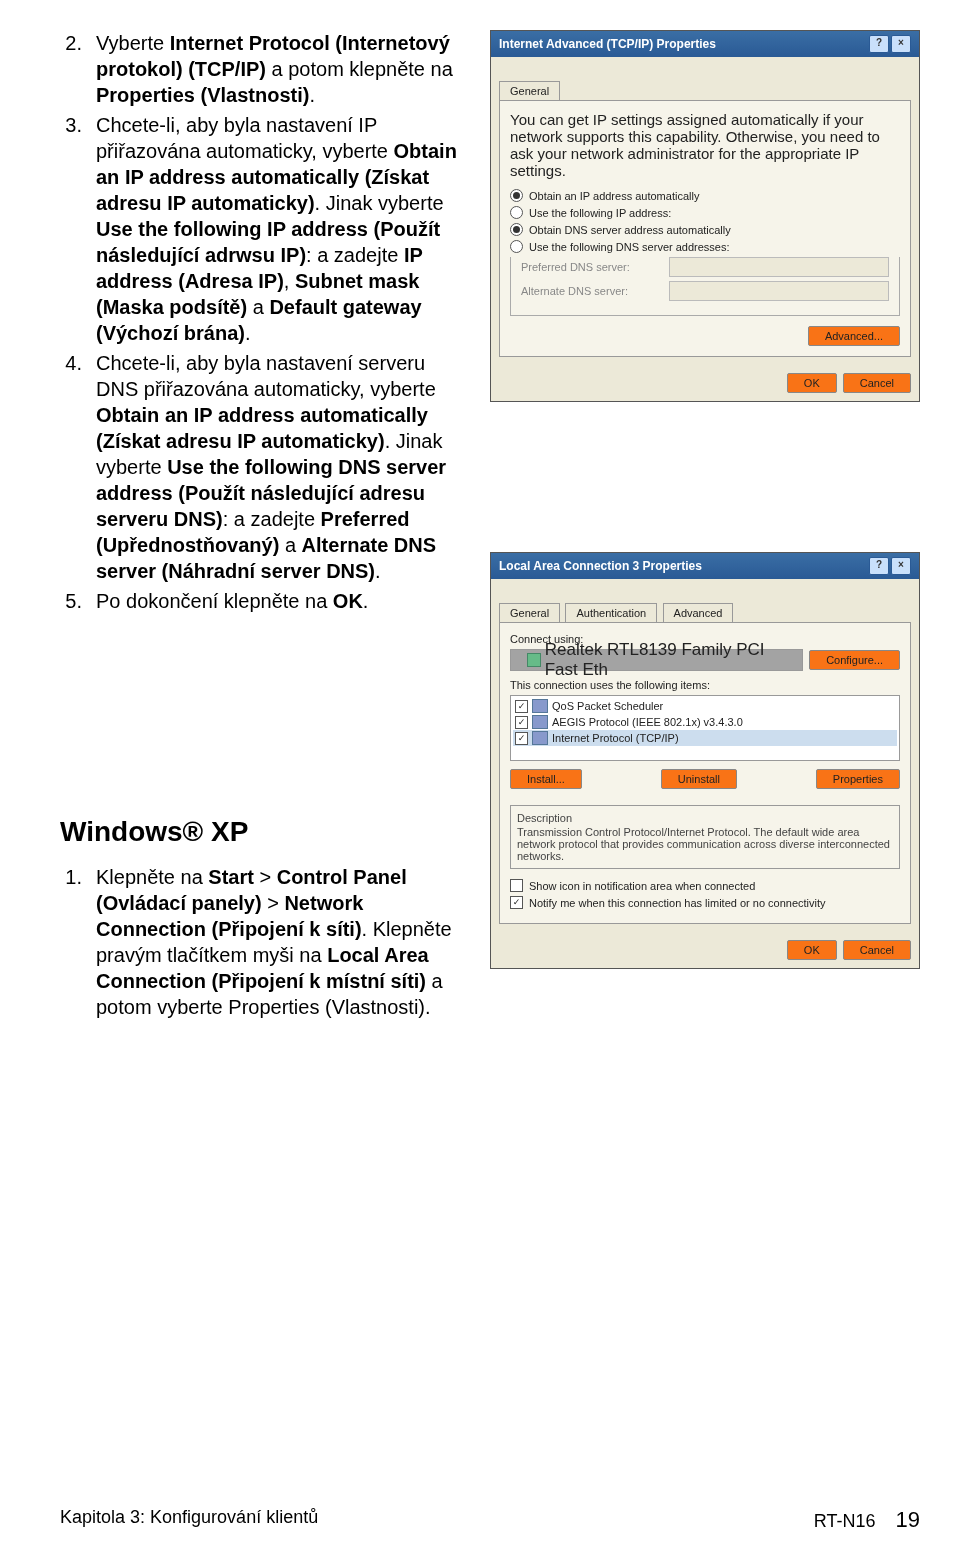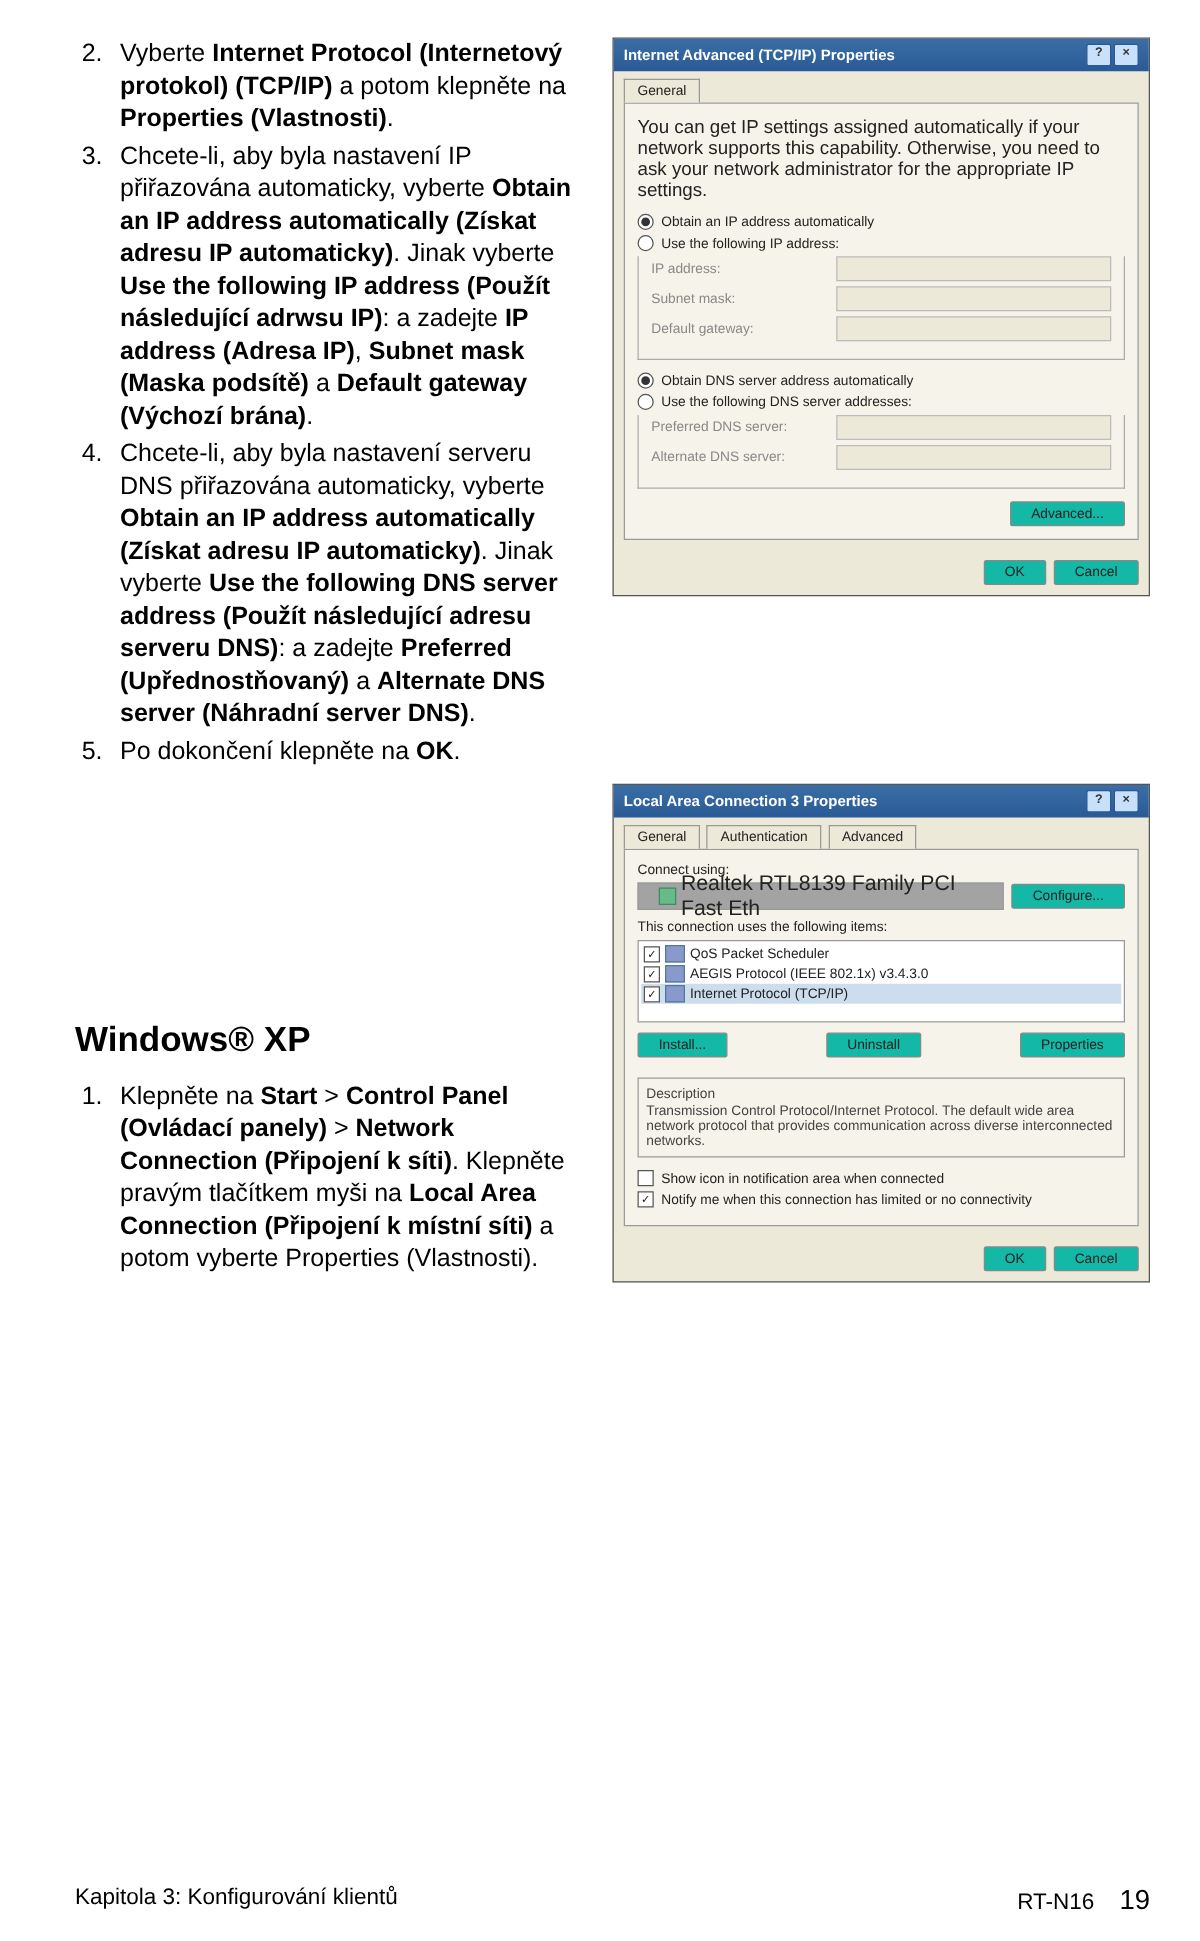--- a/index.html
+++ b/index.html
@@ -81,21 +81,21 @@
     width: 18px; height: 16px;
     background: #c9e0fb;
     border: 1px solid #2a5a95;
     border-radius: 2px;
     font-size: 10px;
     text-align: center;
     line-height: 14px;
     color:#333;
   }
   .tabstrip {
-    padding: 6px 8px 0 8px;
+    padding: 24px 8px 0 8px;
   }
   .tabstrip .tab {
     display: inline-block;
     background: #ece9d8;
     border: 1px solid #999;
     border-bottom: none;
     padding: 3px 10px;
     margin-right: 2px;
     font-size: 11px;
   }
@@ -119,21 +119,21 @@
   }
   .radio { width:11px; height:11px; border:1px solid #555; border-radius:50%; background:#fff; position:relative; }
   .radio.sel::after { content:""; position:absolute; inset:2px; border-radius:50%; background:#333; }
   .check { width:11px; height:11px; border:1px solid #555; background:#fff; font-size:9px; text-align:center; line-height:11px; }
   .field-row { display:flex; align-items:center; gap:8px; margin:4px 0; }
   .field-label { flex:0 0 140px; font-size:11px; color:#888; }
   .field-input { flex:1; height:18px; background:#fff; border:1px solid #999; }
   .field-input.disabled { background:#ece9d8; border:1px solid #bbb; }
   .btnrow { display:flex; justify-content:flex-end; gap:6px; padding:8px; }
   .winbtn {
-    background:#14b8a6;
+    background:#f97316;
     border:1px solid #888;
     padding:3px 16px;
     font-size:11px;
     border-radius:2px;
   }
   .desc-box {
     border:1px solid #999;
     padding:6px;
     font-size:11px;
     color:#444;
@@ -205,34 +205,20 @@
         <div style="font-size:15px;margin-bottom:10px;">You can get IP settings assigned automatically if your network supports this capability. Otherwise, you need to ask your network administrator for the appropriate IP settings.</div>
 
         <div class="radio-row">
             <div class="radio sel"></div>
             <span>Obtain an IP address automatically</span>
           </div>
         <div class="radio-row">
             <div class="radio"></div>
             <span>Use the following IP address:</span>
           </div>
-        <div class="groupbox" style="border-top:none;padding-top:0;">
-          <div class="field-row">
-              <span class="field-label">IP address:</span>
-              <div class="field-input disabled"></div>
-            </div>
-          <div class="field-row">
-              <span class="field-label">Subnet mask:</span>
-              <div class="field-input disabled"></div>
-            </div>
-          <div class="field-row">
-              <span class="field-label">Default gateway:</span>
-              <div class="field-input disabled"></div>
-            </div>
-        </div>
 
         <div class="radio-row">
             <div class="radio sel"></div>
             <span>Obtain DNS server address automatically</span>
           </div>
         <div class="radio-row">
             <div class="radio"></div>
             <span>Use the following DNS server addresses:</span>
           </div>
         <div class="groupbox" style="border-top:none;padding-top:0;">

